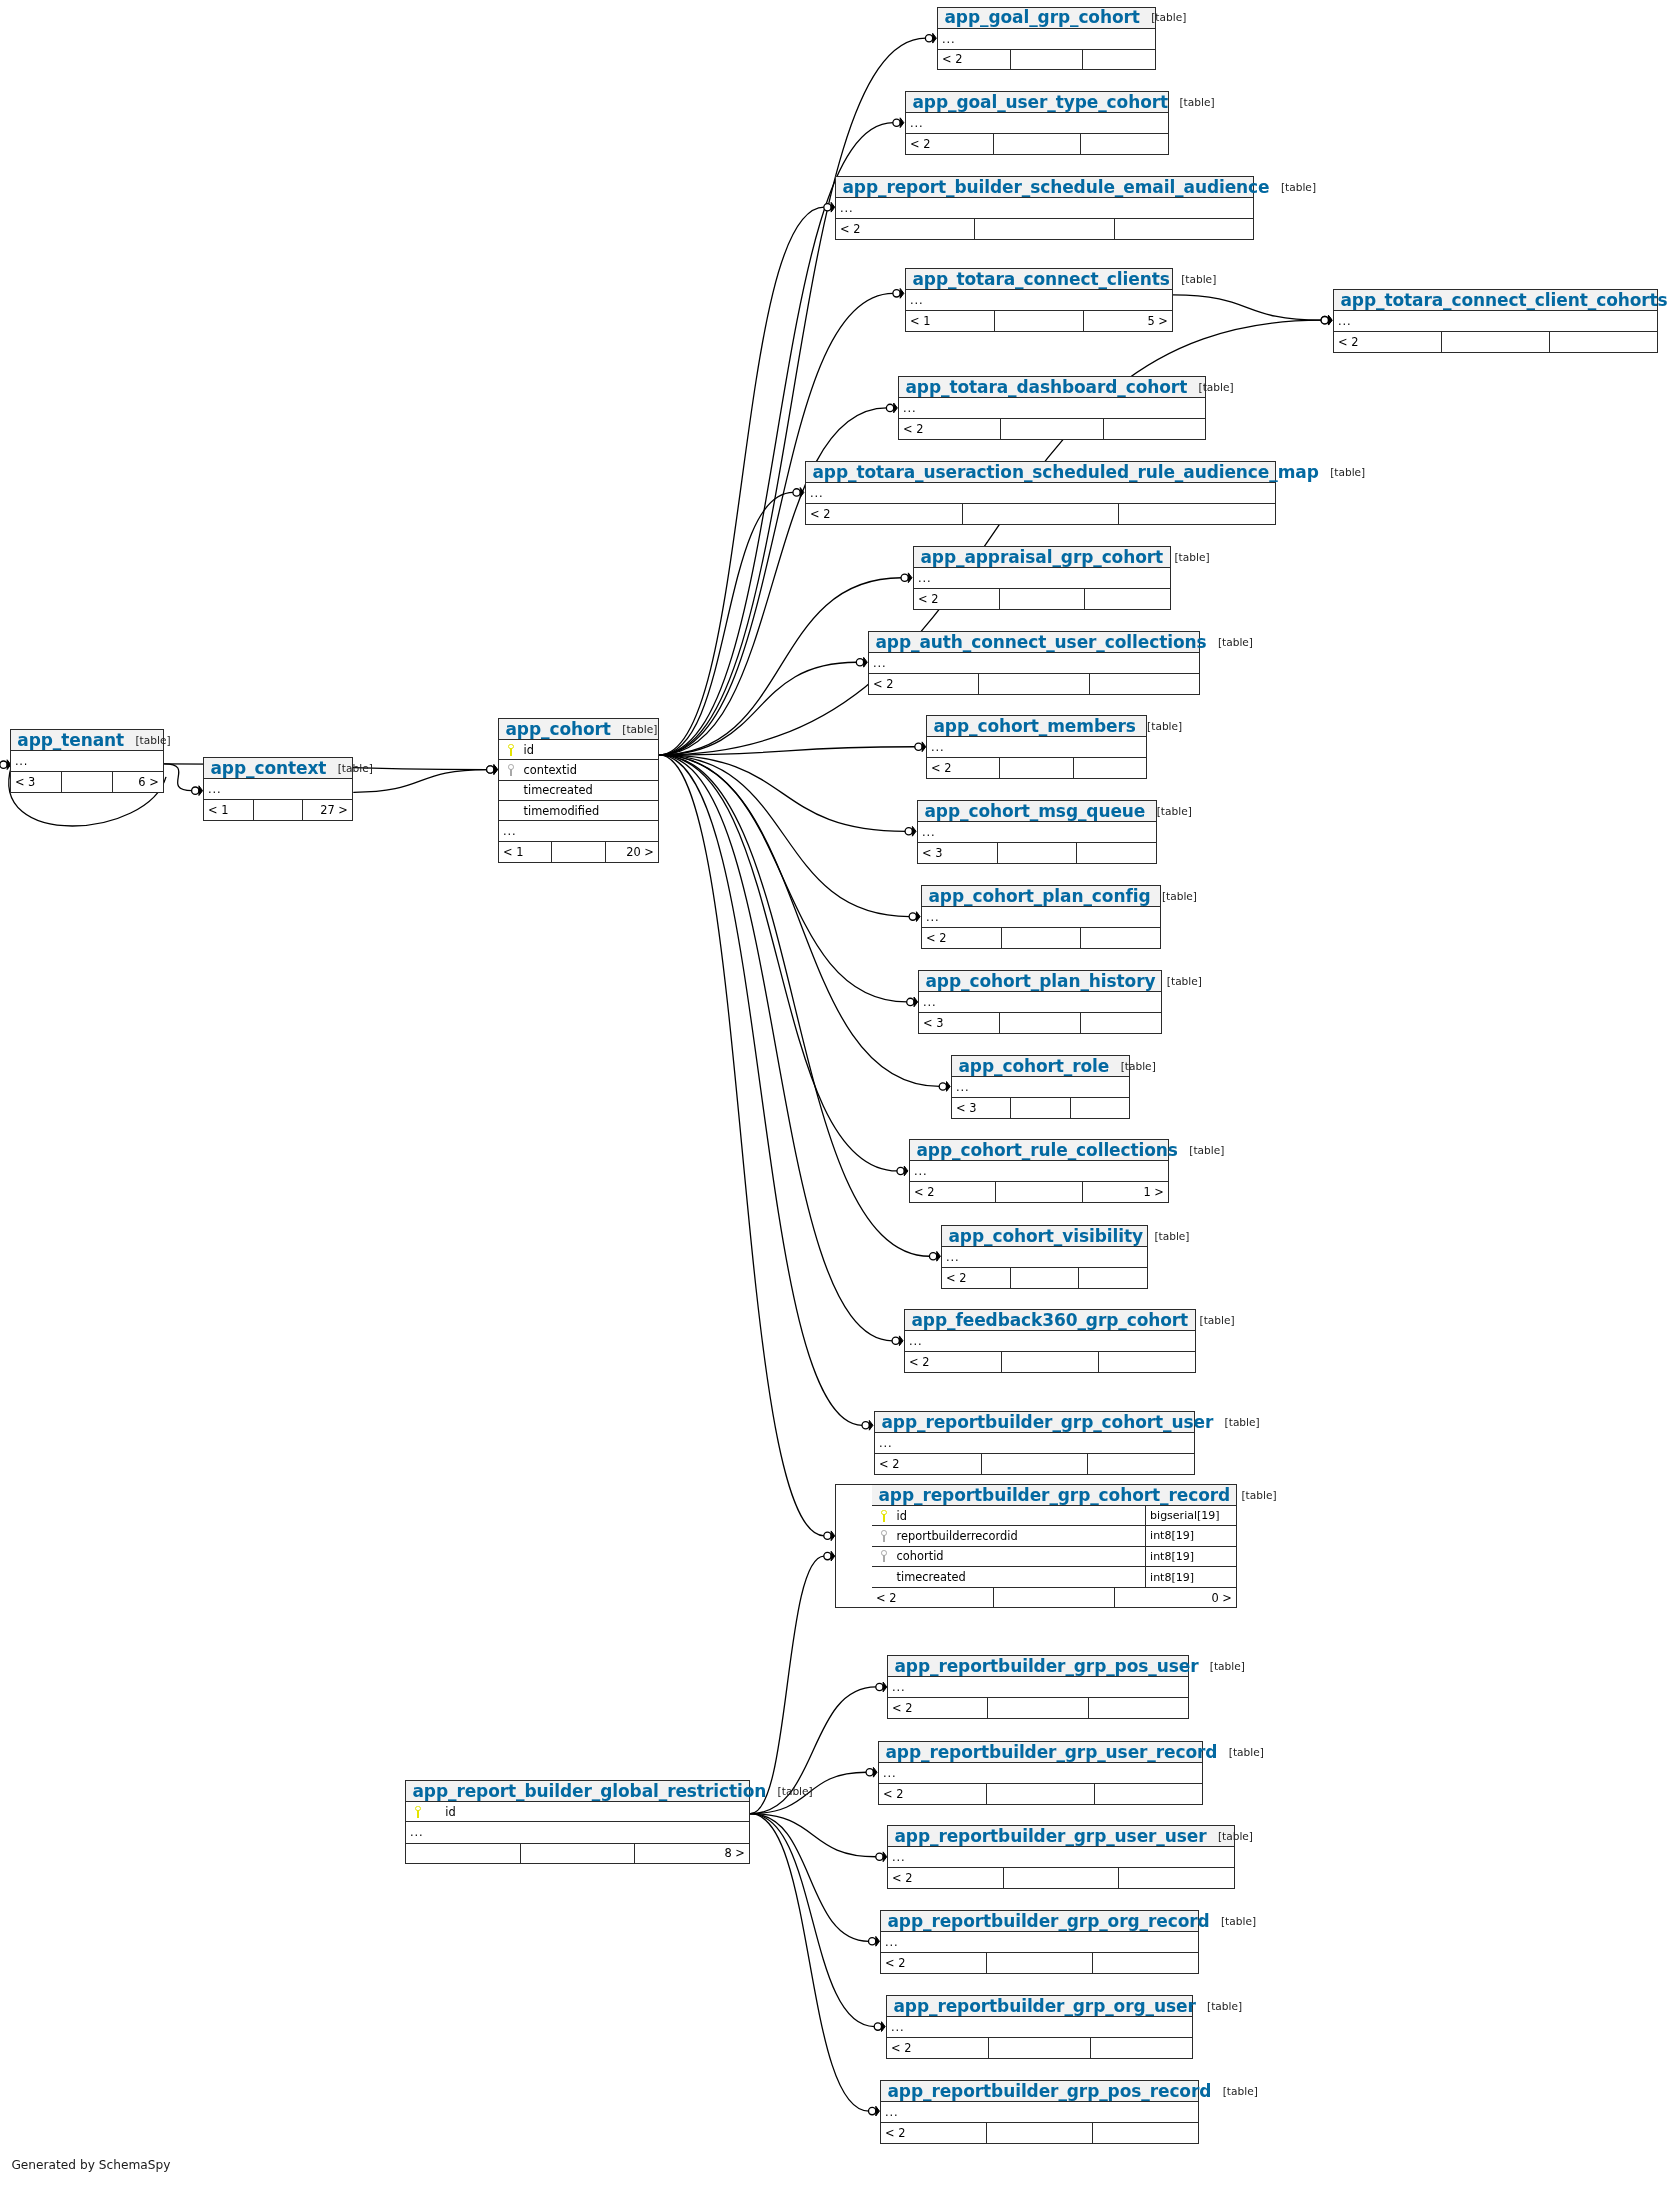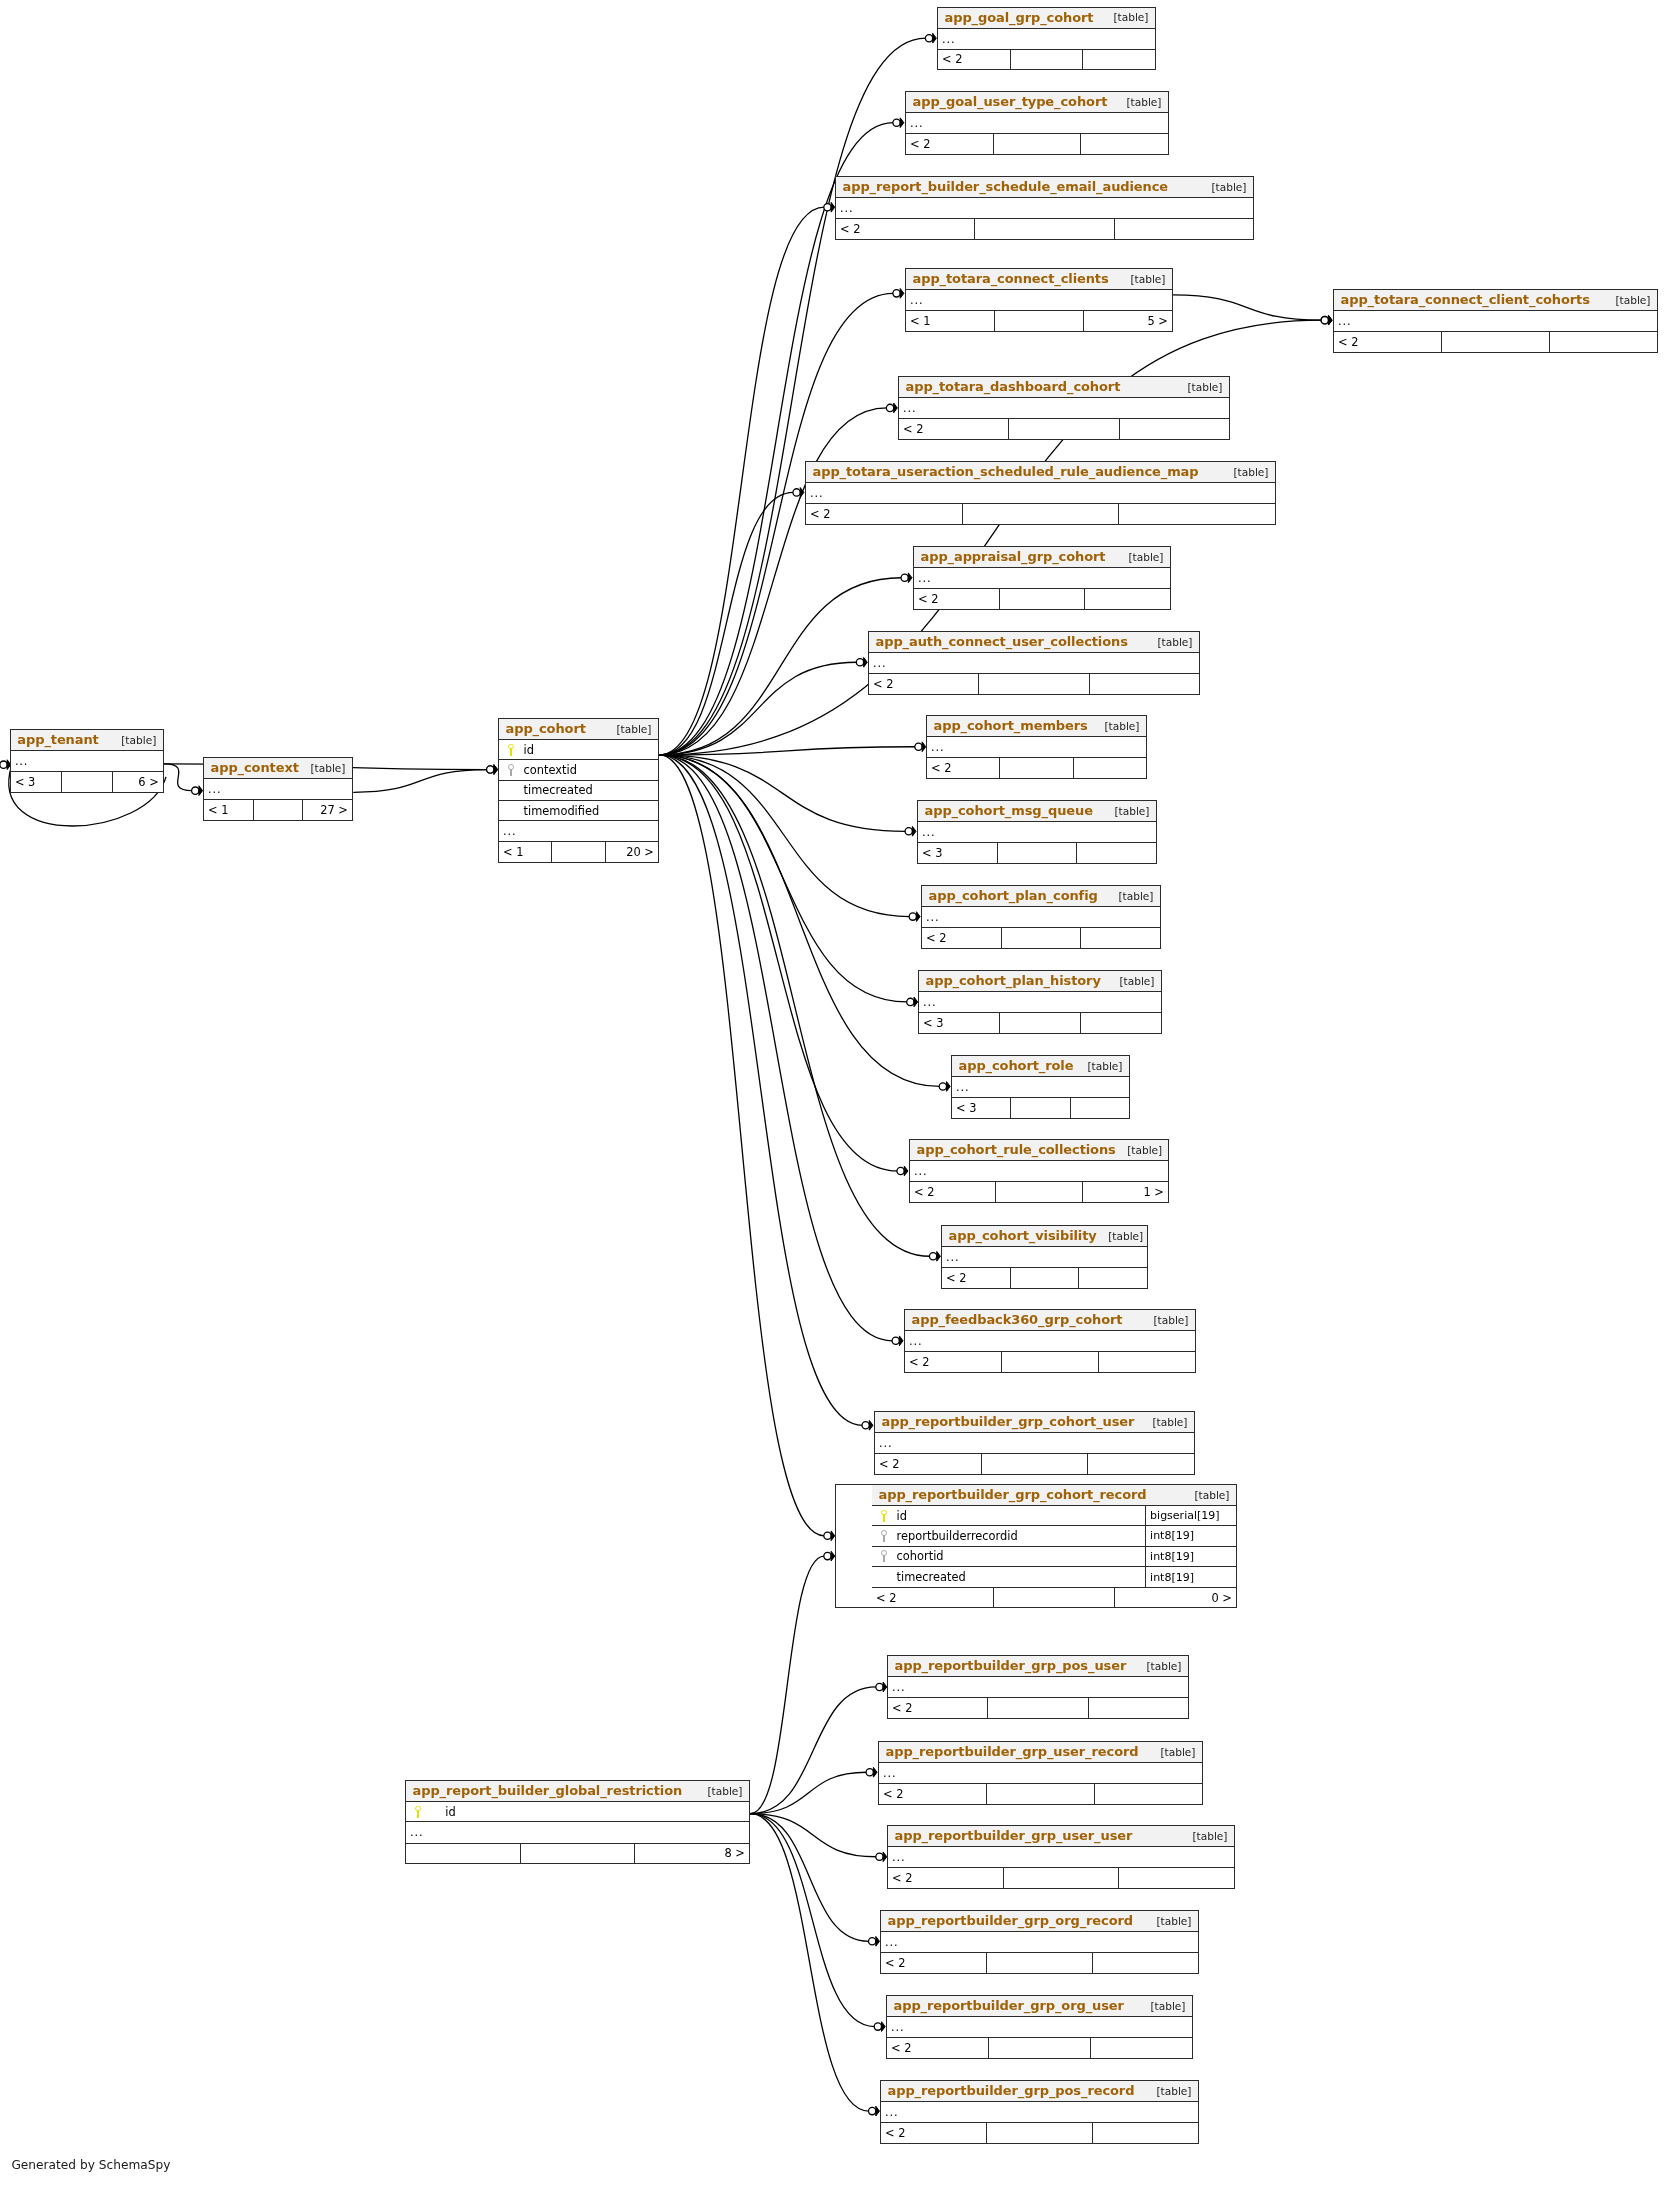--- a/index.html
+++ b/index.html
@@ -34,22 +34,22 @@
     align-items: center;
     justify-content: space-between;
     background: #f2f2f2;
     border-bottom: 1.6px solid #2b2b2b;
     padding: 1.6px 6.5px 2.4px 6.5px;
     height: 21px;
     box-sizing: border-box;
   }
   .tbl-name {
     font-weight: bold;
-    font-size: 13px;
-    color: #a16207;
+    font-size: 17px;
+    color: #0369a1;
     white-space: nowrap;
     letter-spacing: -0.1px;
   }
   .tbl-tag {
     font-size: 10.6px;
     color: #222222;
     margin-left: 11.4px;
     white-space: nowrap;
   }
   .col-row {
@@ -373,21 +373,21 @@
         </div>
         <div>
           <div class="ellipsis-row">...</div>
         </div>
         <div class="foot-row">
           <div class="foot-cell">&lt; 2</div>
           <div class="foot-cell"></div>
           <div class="foot-cell"></div>
         </div>
       </div>
-      <div class="tbl" style="left: 898px; top: 376px; width: 332px;">
+      <div class="tbl" style="left: 898px; top: 376px; width: 308px;">
         <div class="tbl-head">
           <span class="tbl-name">app_totara_dashboard_cohort</span>
           <span class="tbl-tag">[table]</span>
         </div>
         <div>
           <div class="ellipsis-row">...</div>
         </div>
         <div class="foot-row">
           <div class="foot-cell">&lt; 2</div>
           <div class="foot-cell"></div>

